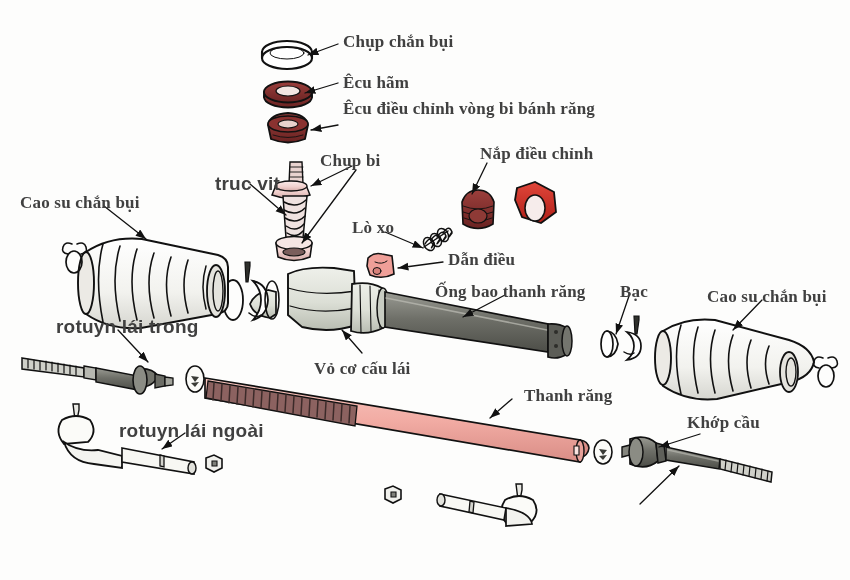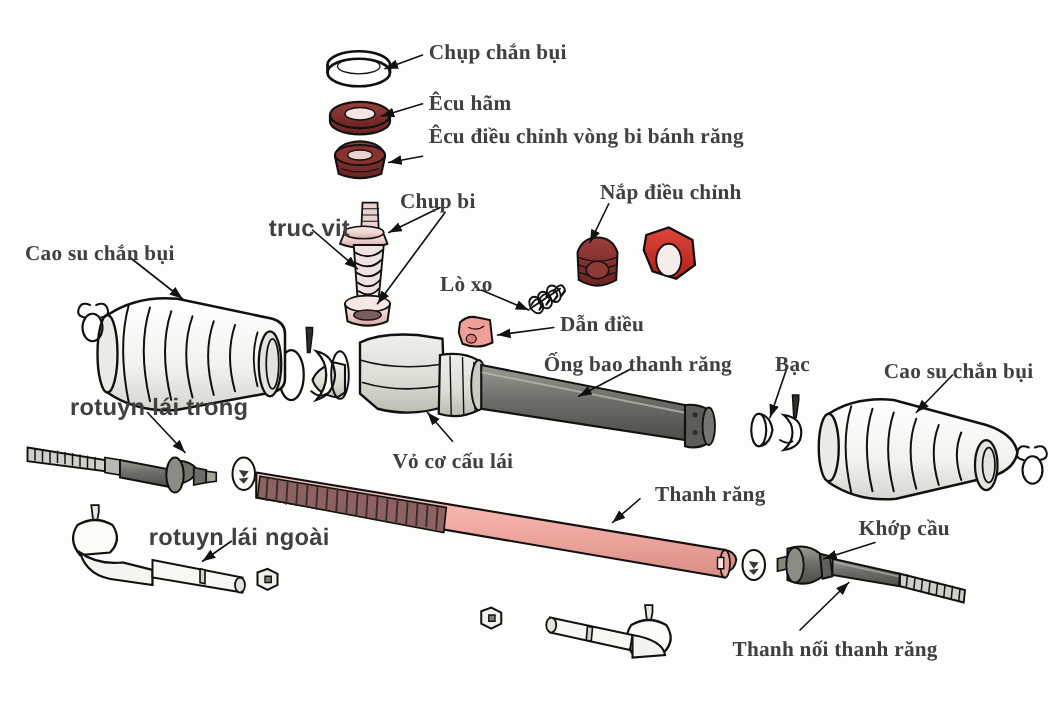--- a/index.html
+++ b/index.html
@@ -302,15 +302,14 @@
   <div class="lbl bold" style="left:352px;top:219px;text-align:center;">Lò xo</div>
   <div class="lbl bold" style="left:448px;top:251px;">Dẫn điều</div>
   <div class="lbl bold" style="left:435px;top:283px;">Ống bao thanh răng</div>
   <div class="lbl bold" style="left:620px;top:283px;">Bạc</div>
   <div class="lbl bold" style="left:707px;top:288px;">Cao su chắn bụi</div>
   <div class="lbl sm" style="left:56px;top:317px;">rotuyn lái trong</div>
   <div class="lbl bold" style="left:314px;top:360px;">Vỏ cơ cấu lái</div>
   <div class="lbl bold" style="left:477px;top:387px;margin-left:47px;">Thanh răng</div>
   <div class="lbl sm" style="left:119px;top:421px;">rotuyn lái ngoài</div>
   <div class="lbl bold" style="left:687px;top:414px;">Khớp cầu</div>
-  <div class="lbl bold" style="left:586px;top:511px;">Thanh nối thanh răng</div>
 
 </div>
 
 </body></html>

